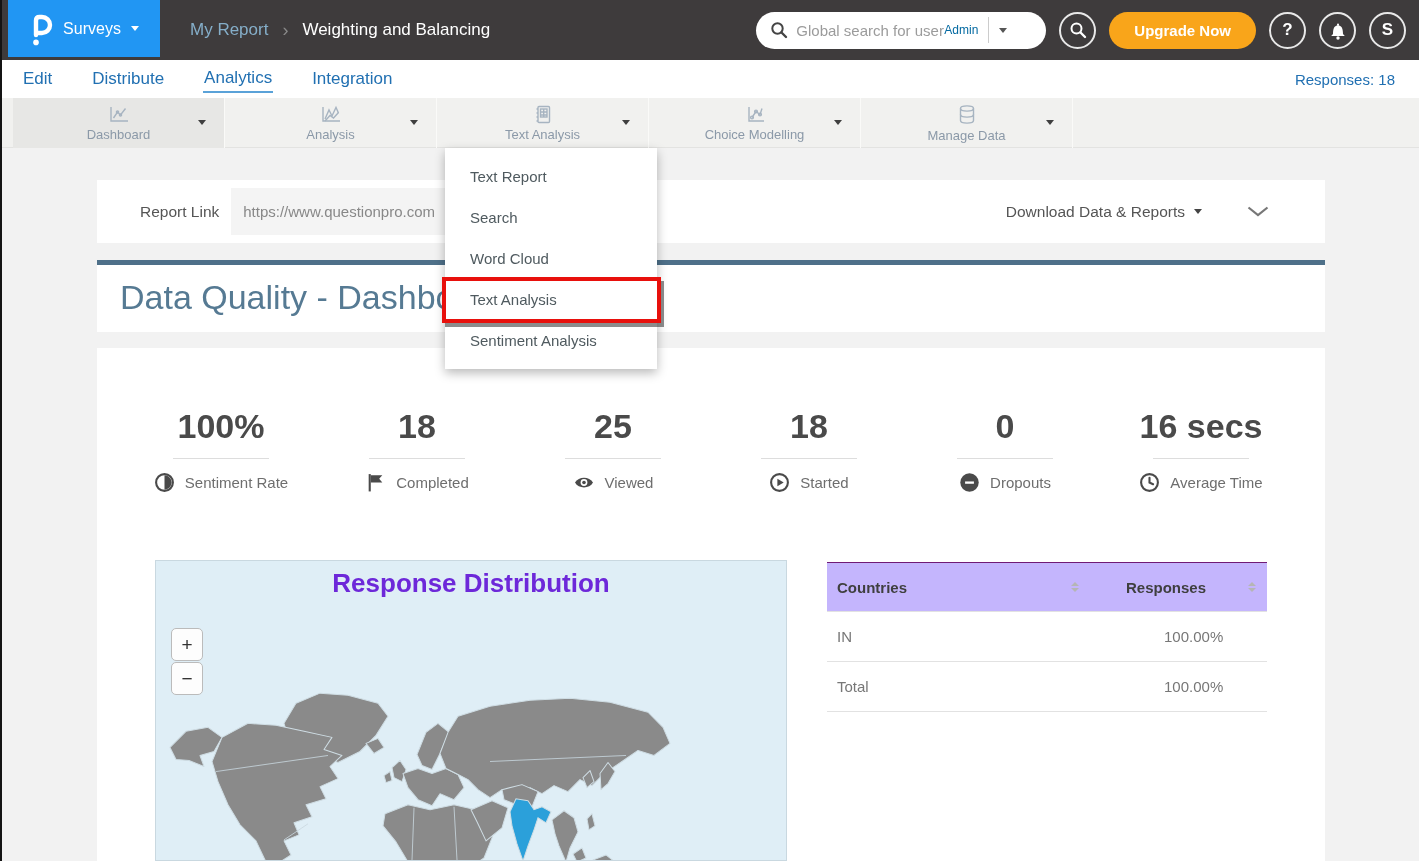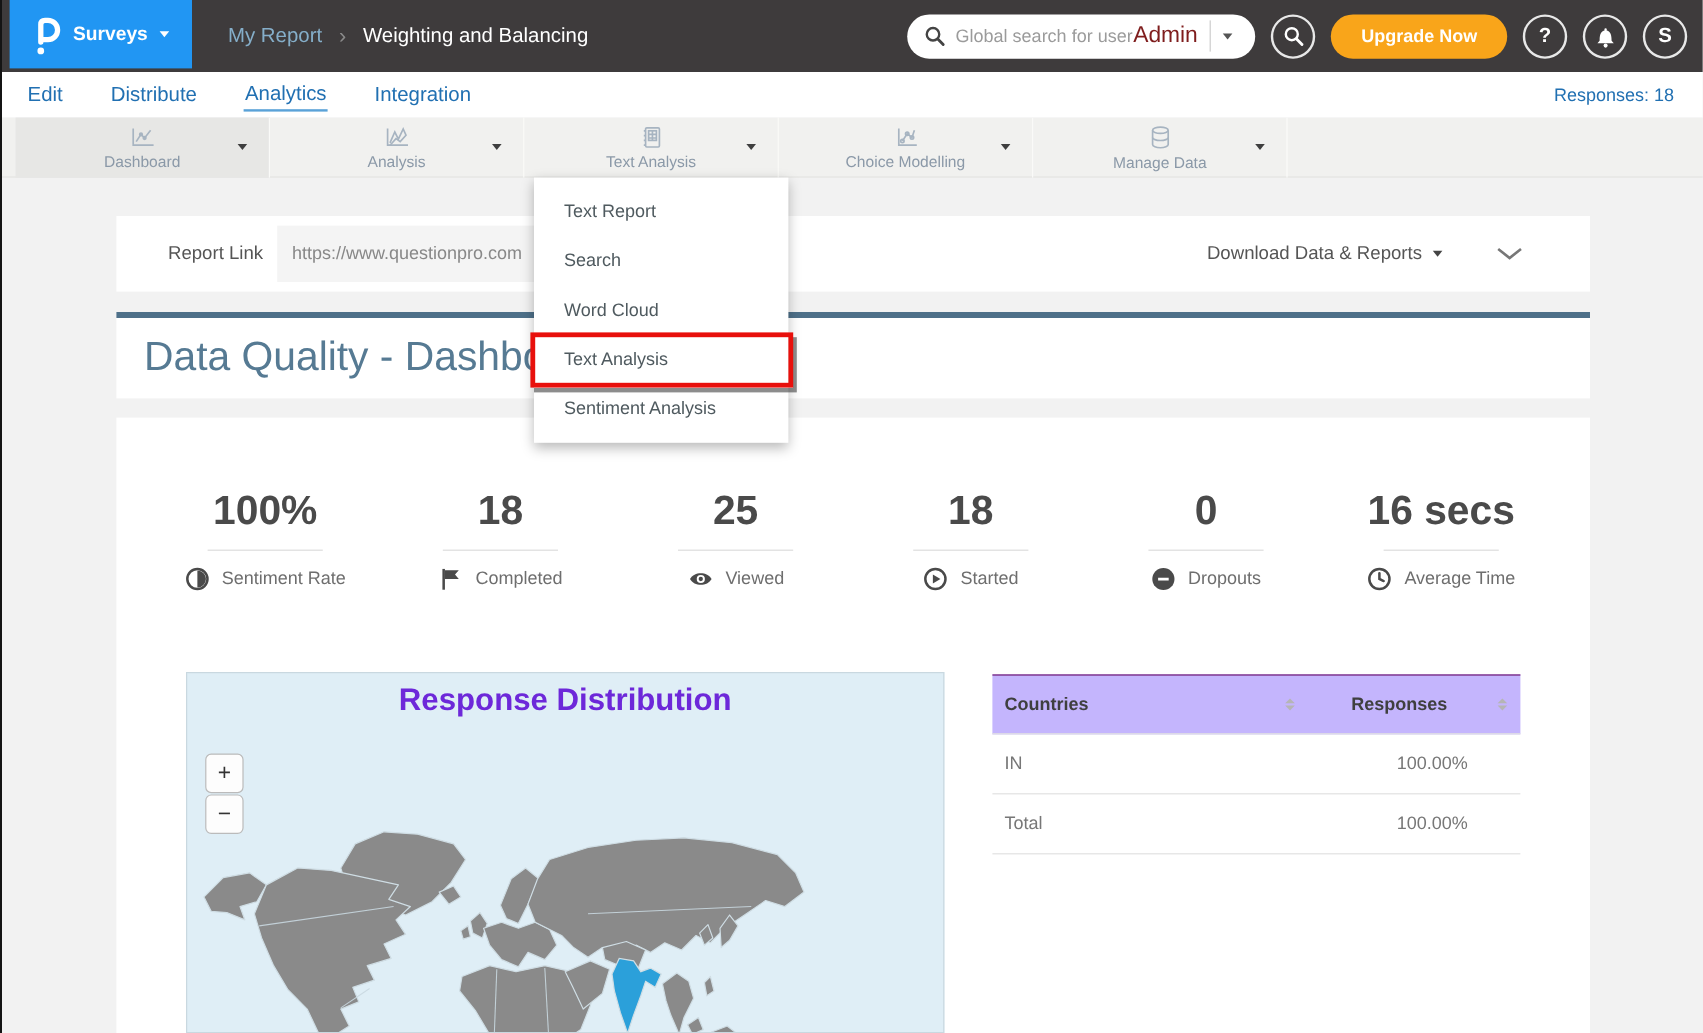--- a/index.html
+++ b/index.html
@@ -5,31 +5,31 @@
   * { margin:0; padding:0; box-sizing:border-box; }
   html,body { width:1419px; height:861px; overflow:hidden; font-family:"Liberation Sans",sans-serif; background:#f2f2f2; }
 
   
   .left-edge { position:fixed; left:0; top:0; width:2px; height:100%; background:#141414; z-index:200; }
 
   
   .topbar { position:relative; height:60px; background:#3e3b3c; display:flex; align-items:center; }
   .logo-tile { position:absolute; left:8px; top:0; width:152px; height:57px; background:#2196f3; display:flex; align-items:center; justify-content:center; gap:10px; cursor:pointer; }
   .logo-mark { display:block; }
-  .product-label { color:#fff; font-size:16px; font-weight:700; }
+  .product-label { color:#fff; font-size:16px; font-weight:400; }
   .caret { width:0; height:0; border-left:4.5px solid transparent; border-right:4.5px solid transparent; border-top:5px solid #fff; display:inline-block; }
   .breadcrumb { margin-left:190px; display:flex; align-items:center; gap:14px; font-size:17px; }
   .bc-parent { color:#85aec9; cursor:pointer; }
   .bc-sep { color:#8a8a8a; font-size:18px; }
   .bc-current { color:#fff; }
   .top-right { margin-left:auto; margin-right:13px; display:flex; align-items:center; gap:13px; }
   .search-pill { height:37px; background:#fff; border-radius:19px; display:flex; align-items:center; padding:0 12px 0 14px; width:290px; }
   .search-pill input { border:none; outline:none; font-size:15px; color:#333; width:148px; margin-left:8px; font-family:"Liberation Sans",sans-serif; }
   .search-pill input::placeholder { color:#9b9b9b; }
-  .scope-label { font-size:19px; color:#7f1d1d; margin-right:10px; }
+  .scope-label { font-size:12px; color:#0369a1; margin-right:10px; }
   .pill-divider { width:1px; height:26px; background:#ccc; margin-right:10px; }
   .pill-caret { border-top-color:#555; cursor:pointer; }
   .circle-btn { width:37px; height:37px; border-radius:50%; border:2px solid #e8e8e8; display:flex; align-items:center; justify-content:center; color:#fff; font-weight:bold; font-size:17px; cursor:pointer; background:transparent; }
   .upgrade-btn { height:37px; border-radius:19px; background:#f9a51a; color:#fff; border:none; font-size:15px; font-weight:bold; padding:0 25px; cursor:pointer; font-family:"Liberation Sans",sans-serif; }
 
   
   .subnav { height:38px; background:#fff; display:flex; align-items:center; padding-left:22px; gap:38px; }
   .subnav-item { font-size:17px; color:#2170b2; font-weight:500; cursor:pointer; padding:2px 1px; }
   .subnav-item.active { border-bottom:2px solid #5aa2d8; padding-bottom:3px; }
   .responses-count { margin-left:auto; margin-right:24px; font-size:15px; color:#2170b2; font-weight:500; }

